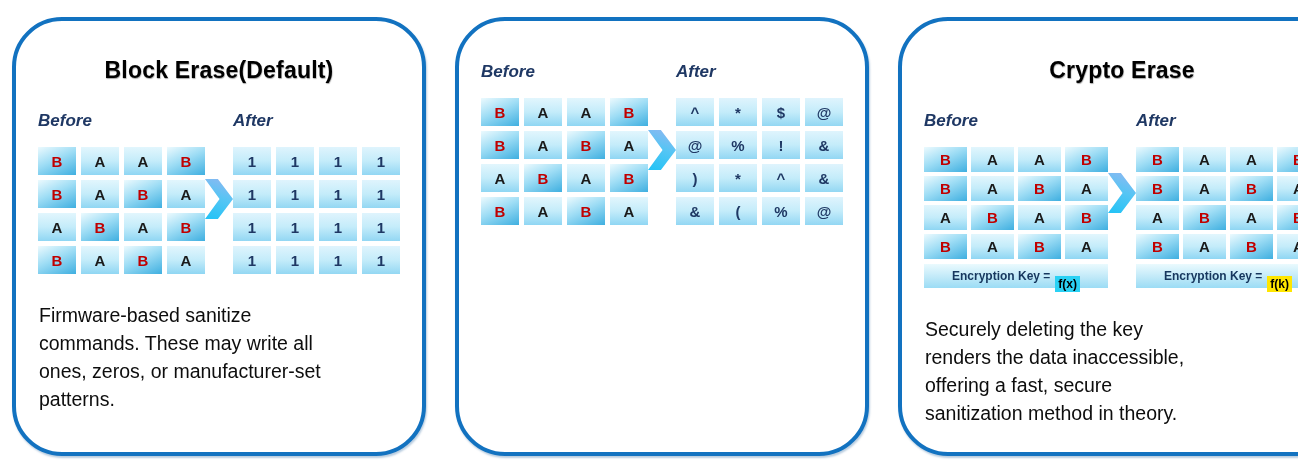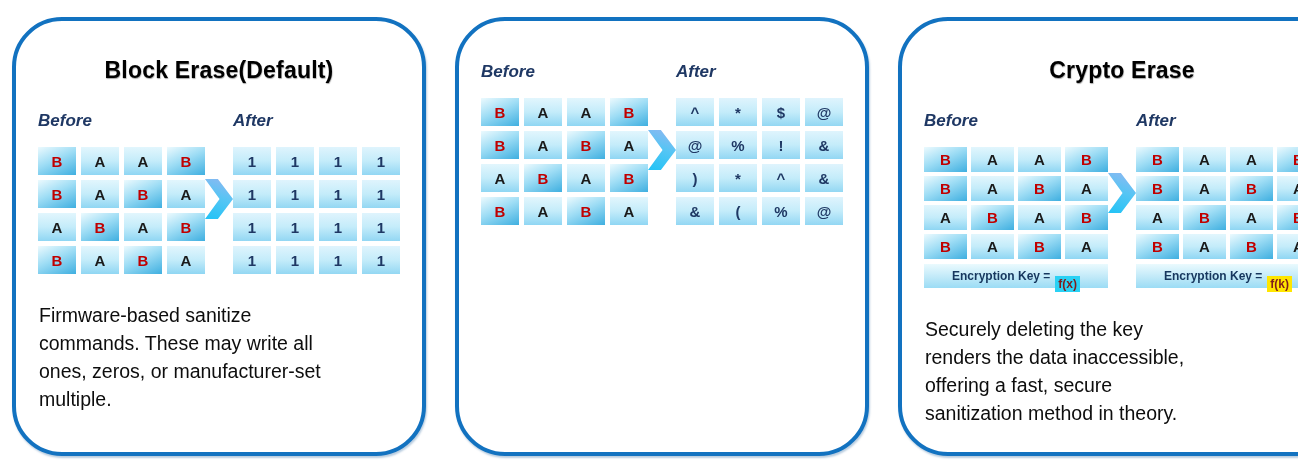--- a/index.html
+++ b/index.html
@@ -88,21 +88,21 @@
     height: 24px;
     display: flex; align-items: center; justify-content: center;
     gap: 5px;
     background: linear-gradient(180deg, #eafafe 0%, #c0e9f8 55%, #9bdcf5 100%);
     font-weight: bold; font-size: 12px;
     color: #17375e;
     white-space: nowrap;
     text-align: right;
   }
   .key-chip {
-    color: #7f1d1d;
+    color: #000000;
     padding: 1px 3px;
     font-weight: bold;
     margin-top: 15px;
   }
   .desc {
     margin-top: 27px;
     font-size: 19.5px;
     line-height: 28px;
     color: #0d0d0d;
     white-space: pre-line;
@@ -157,21 +157,21 @@
             <div class="cell cell-v">1</div>
             <div class="cell cell-v">1</div>
             <div class="cell cell-v">1</div>
             <div class="cell cell-v">1</div>
           </div>
       </div>
     </div>
     <div class="desc"> Firmware-based sanitize
 commands. These may write all
 ones, zeros, or manufacturer-set
-multiple.</div>
+patterns.</div>
   </div>
 
   <div class="panel panel-overwrite">
     <div class="diagram">
       <div class="col">
         <div class="col-label">Before</div>
         <div class="grid">
             <div class="cell cell-b">B</div>
             <div class="cell cell-a">A</div>
             <div class="cell cell-a">A</div>

